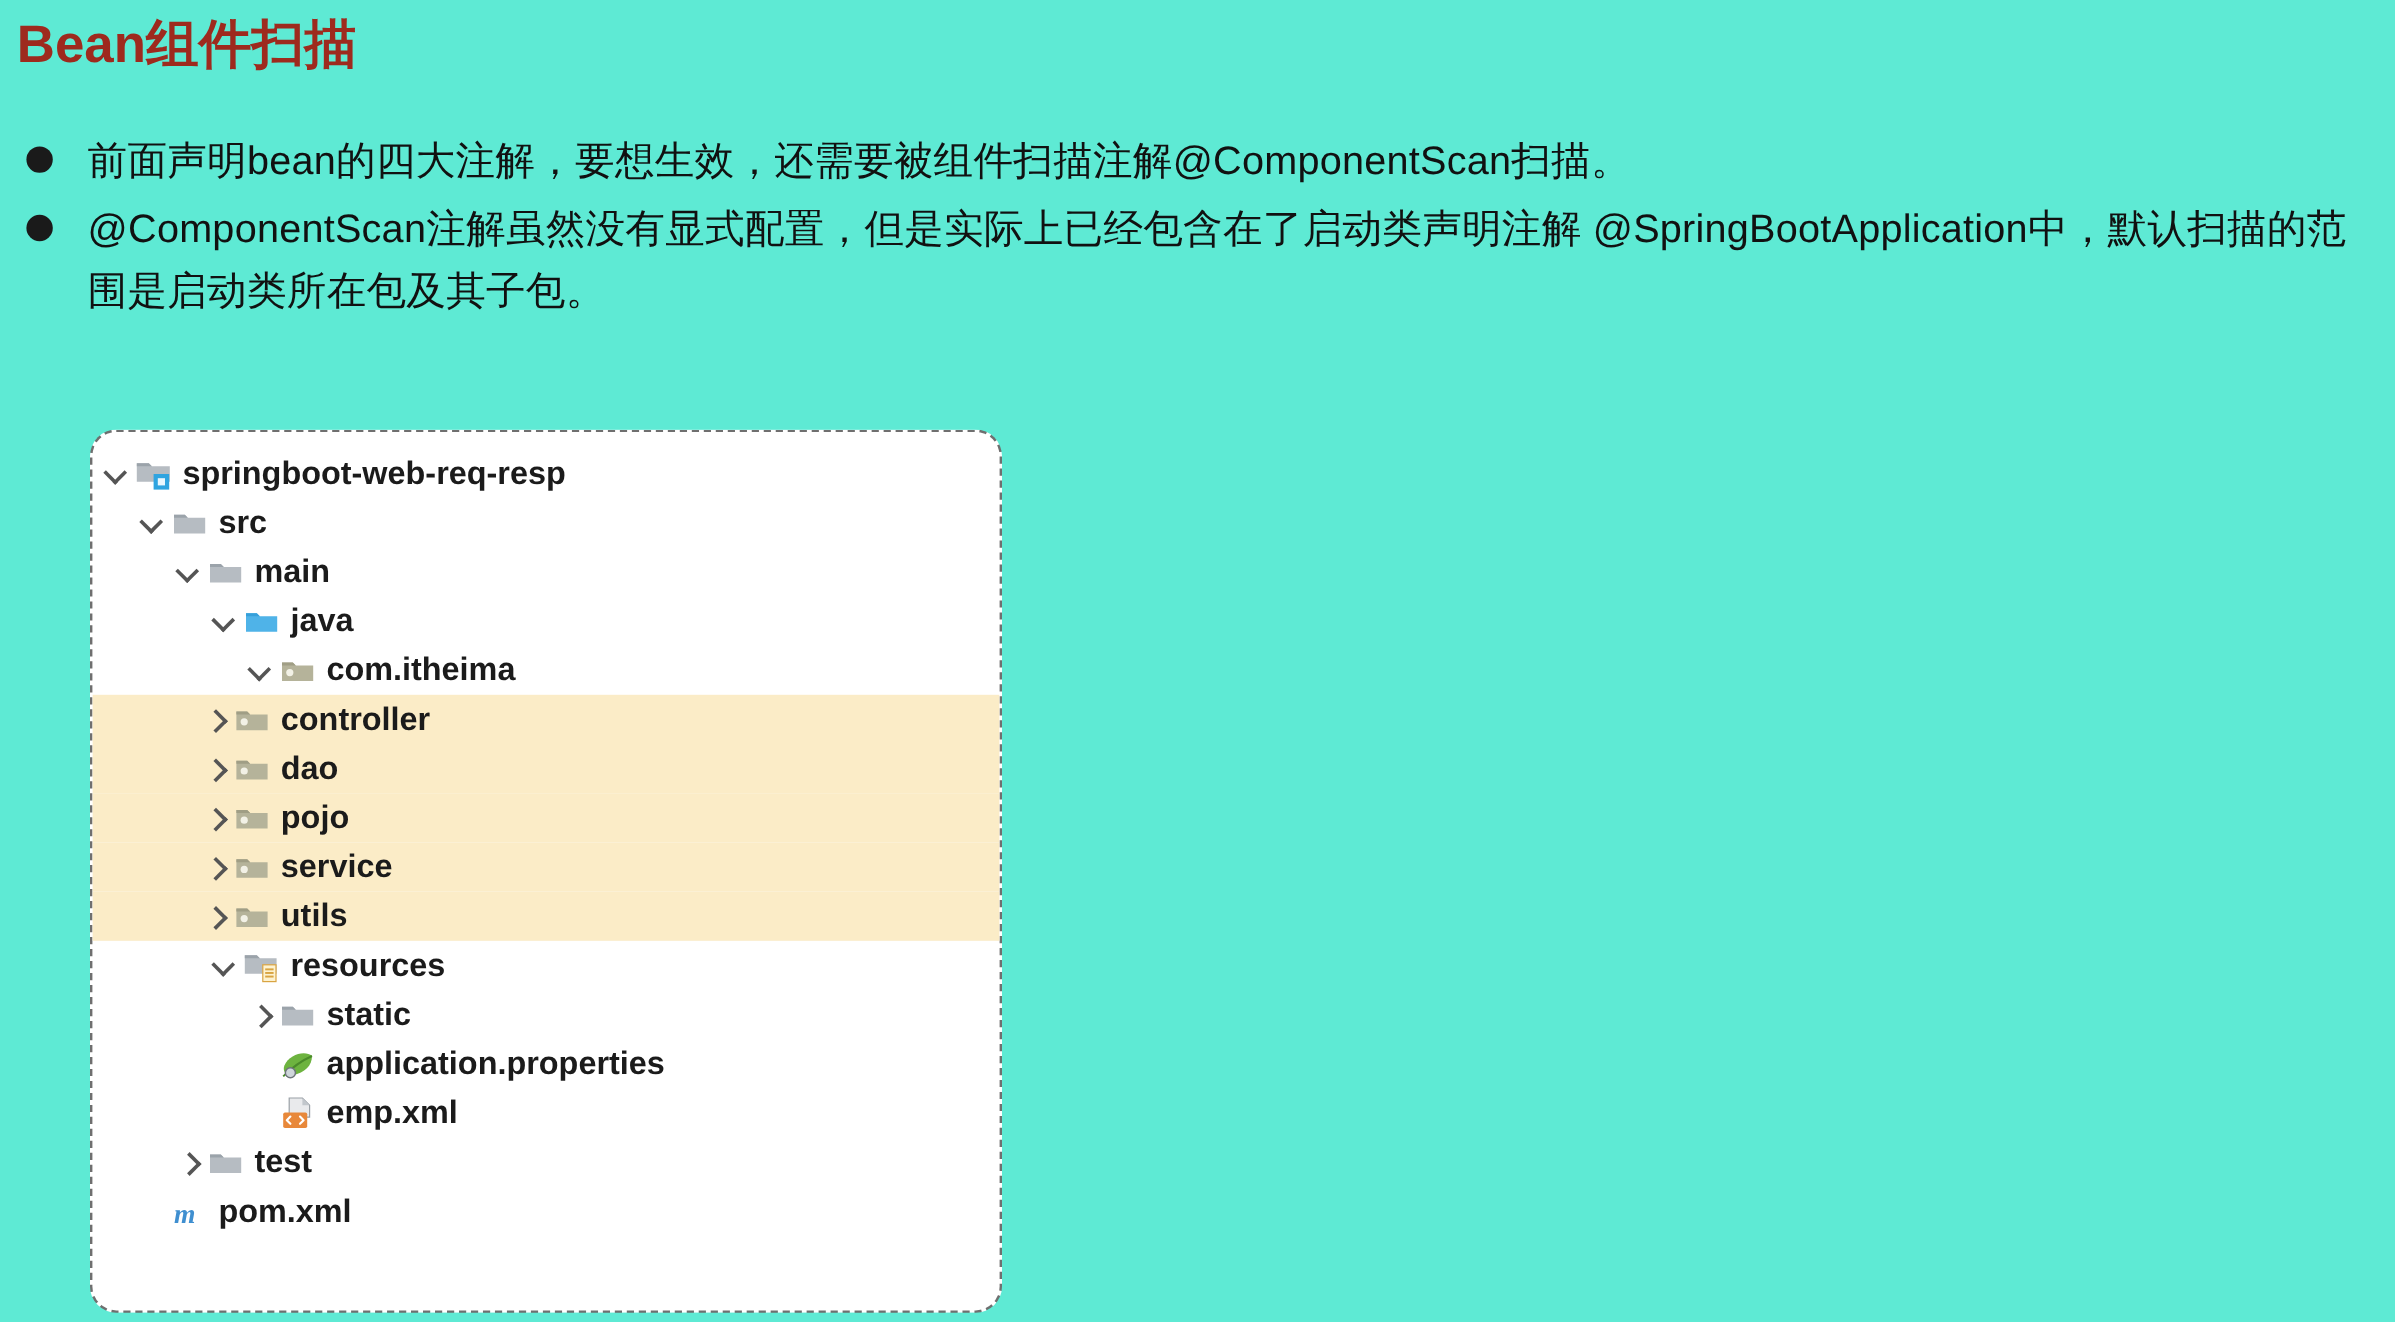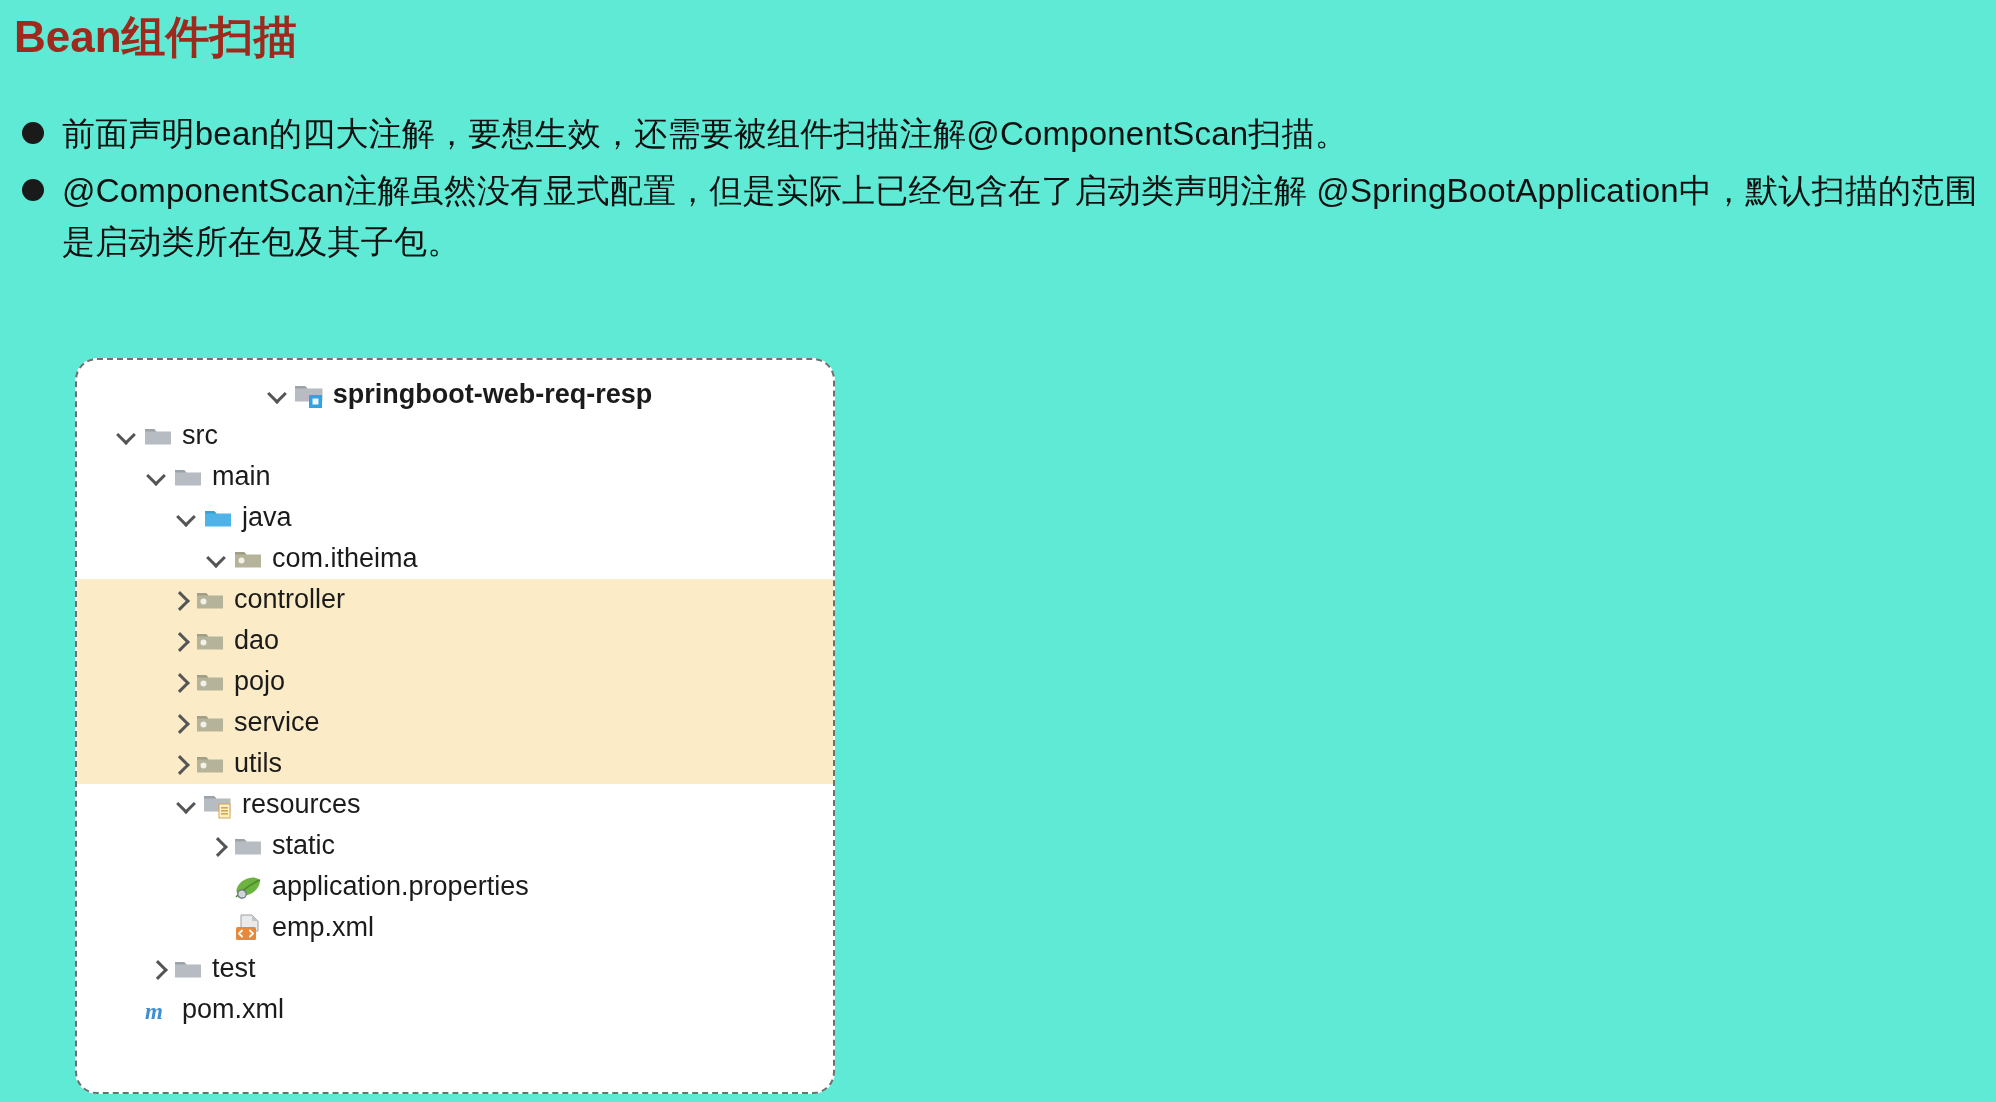--- a/index.html
+++ b/index.html
@@ -33,20 +33,21 @@
   .bullets {
     position: absolute;
     left: 18px;
     top: 108px;
     width: 1960px;
   }
   .bullet-row {
     display: flex;
     align-items: flex-start;
     margin-bottom: 6px;
+    gap: 11px;
   }
   .bullet-dot {
     flex: 0 0 auto;
     width: 22px;
     height: 22px;
     margin-top: 14px;
     margin-right: 18px;
     margin-left: 4px;
     border-radius: 50%;
     background: #1a1a1a;
@@ -112,24 +113,24 @@
   .ico {
     flex: 0 0 auto;
     width: 30px;
     height: 30px;
     margin-right: 9px;
     position: relative;
     display: inline-block;
   }
   .ico svg { display: block; }
 
-  .label { display: inline-block; }
+  .label { display: inline-block; font-weight: bold; }
 
   
-  .i0 { padding-left: 6px; justify-content: center; }
+  .i0 { padding-left: 6px; }
   .i1 { padding-left: 36px; }
   .i2 { padding-left: 66px; align-items: center; }
   .i3 { padding-left: 96px; }
   .i4 { padding-left: 126px; }
   .i5 { padding-left: 88px; }
 </style>
 </head>
 <body>
 
 <div class="page">

